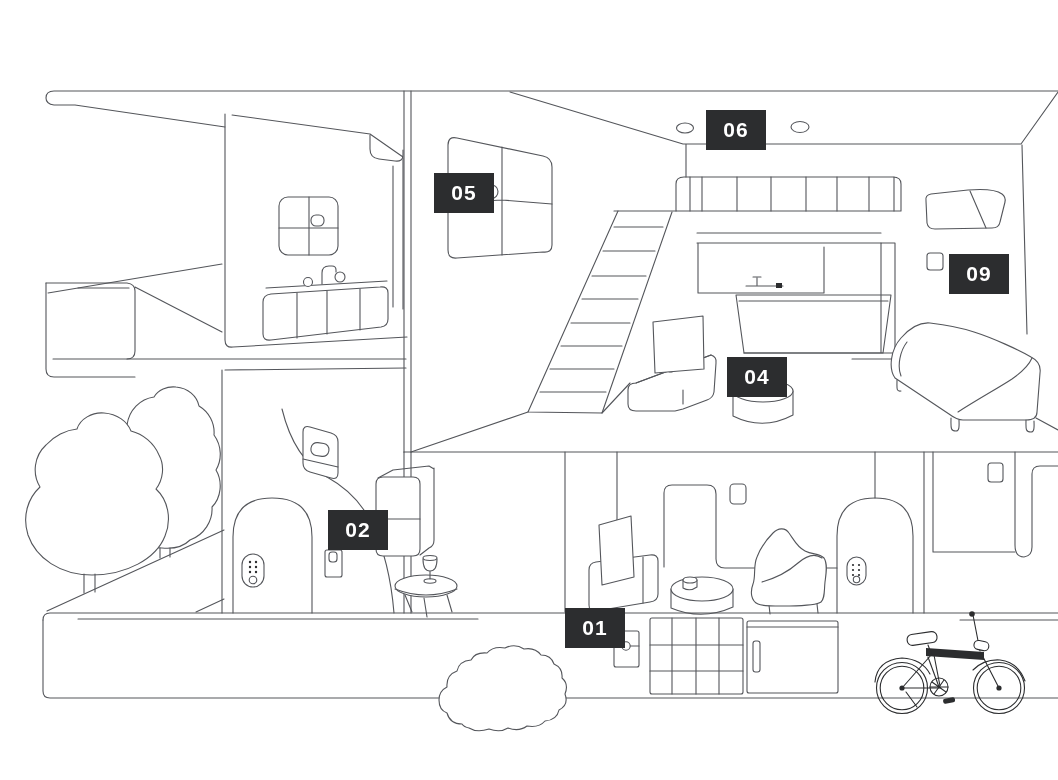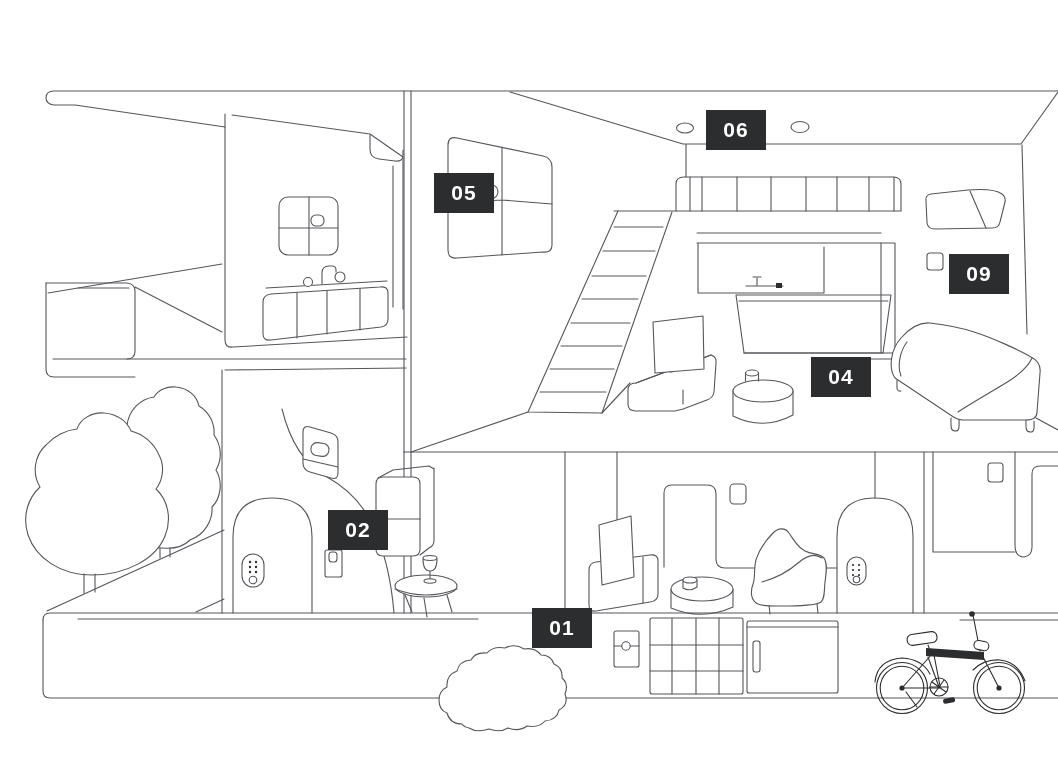--- a/index.html
+++ b/index.html
@@ -238,20 +238,20 @@
     <circle class="dk" cx="972" cy="614" r="2.8"></circle>
     <rect class="f dks" x="974" y="641" width="15" height="9" rx="4.5" transform="rotate(12 981 645)" stroke-width="1.6"></rect>
     <path class="dks" d="M981,653 L999,688" stroke-width="2.8"></path>
     <circle class="dks" cx="939" cy="687" r="9" stroke-width="1.8"></circle>
     <path class="dks" d="M932,682 L946,692 M934,694 L944,680 M930,687 L948,687" stroke-width="1.2"></path>
     <rect class="dk" x="943" y="698" width="12" height="5" rx="2" transform="rotate(-10 949 700)"></rect>
     <path class="dks" d="M906,692 L917,707" stroke-width="2"></path>
   </g>
 </svg>
 
-  <div class="hotspot" style="left:532px;top:608px">01</div>
+  <div class="hotspot" style="left:565px;top:608px">01</div>
   <div class="hotspot" style="left:328px;top:510px">02</div>
   <div class="hotspot" style="left:949px;top:254px">09</div>
-  <div class="hotspot" style="left:811px;top:357px">04</div>
+  <div class="hotspot" style="left:727px;top:357px">04</div>
   <div class="hotspot" style="left:434px;top:173px">05</div>
   <div class="hotspot" style="left:706px;top:110px">06</div>
 
 </div>
 
 </body></html>

